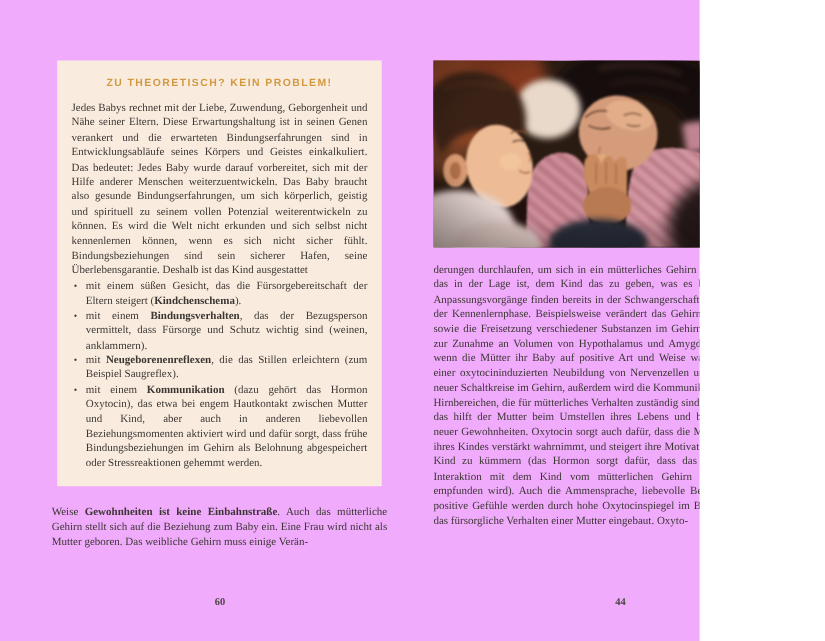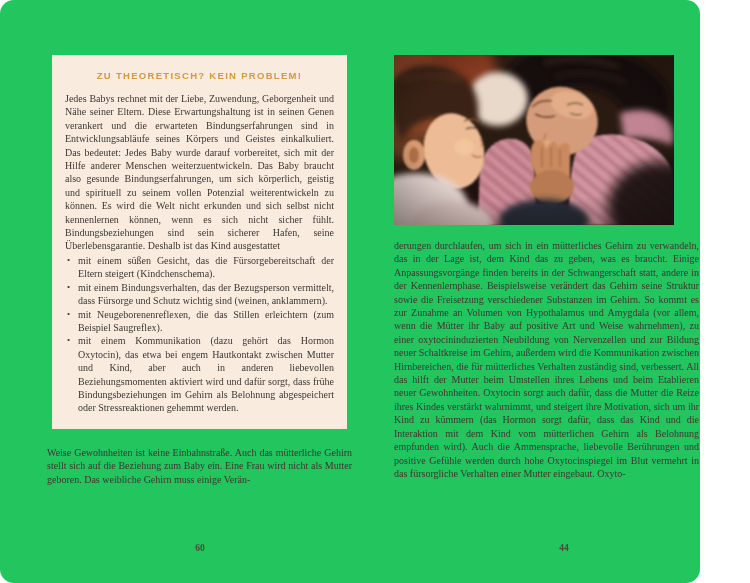--- a/index.html
+++ b/index.html
@@ -1,24 +1,23 @@
 <!DOCTYPE html>
 <html lang="de"><head>
 <meta charset="utf-8">
 <style>
   html, body { margin: 0; padding: 0; background: #ffffff; }
   .spread {
     position: relative;
-    width: 700px;
+    width: 636px;
     height: 583px;
-    background: #22c55e;
+    background: #f0abfc;
     overflow: hidden;
     font-family: "Liberation Serif", "DejaVu Serif", serif;
     color: #3c3633;
-    border-radius: 14px;
   }
   .page-left  { position: absolute; left: 47px;  top: 55px; width: 306px; }
   .page-right { position: absolute; left: 394px; top: 55px; width: 305px; }
 
   .infobox {
     background: #f9ecdf;
     margin: 0 6px 0 5px;
     padding: 13px 13px 14px 13px;
   }
   .infobox-title {
@@ -45,21 +44,21 @@
   }
   ul.bullets li { position: relative; }
   ul.bullets li::before {
     content: "\2022";
     position: absolute;
     left: -11px;
     top: 0;
     font-size: 9px;
     color: #3c3633;
   }
-  .b { font-weight: normal; }
+  .b { font-weight: bold; }
   .after-box { margin: 17px 1px 0 0; }
   .pagenum {
     position: absolute;
     top: 543px;
     font-size: 9.5px;
     color: #4c4742;
     text-align: center;
     font-weight: bold;
   }
   .pagenum-left  { left: 47px;  width: 306px; }

